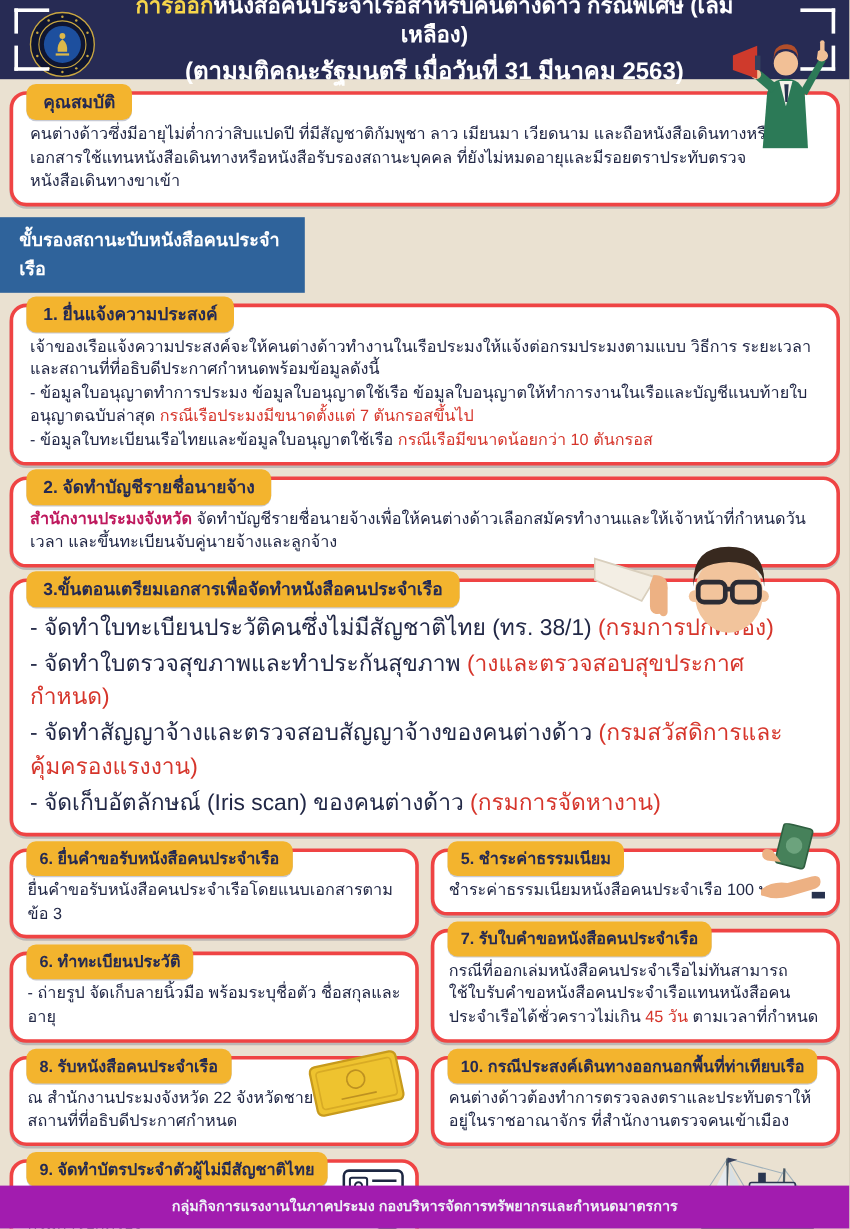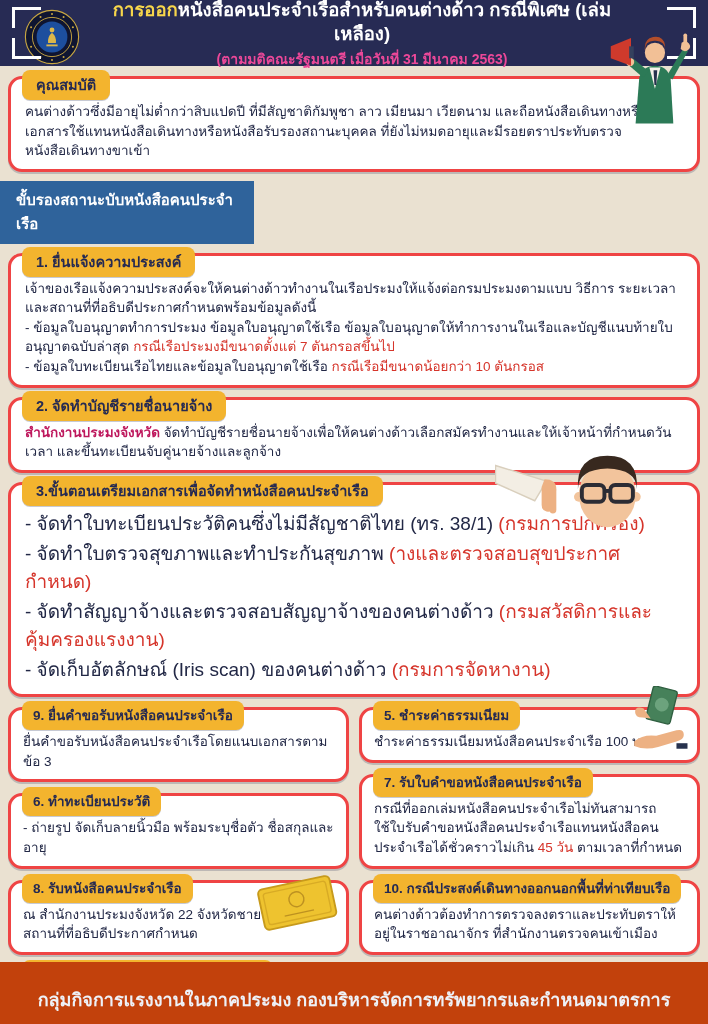--- a/index.html
+++ b/index.html
@@ -4,21 +4,21 @@
 <style>
   html,body{margin:0;padding:0;background:#cfc7b6;}
   .page{position:relative;width:708px;height:1024px;margin:0 auto;background:#eae1d1;overflow:hidden;
         font-family:"Liberation Sans","DejaVu Sans",sans-serif;color:#222846;}
   
   .hdr{position:relative;height:66px;background:#272b54;display:flex;align-items:center;z-index:2;}
   .hdr-logo{flex:none;margin:8px 0 0 24px;width:56px;height:56px;}
   .hdr-text{flex:1;text-align:center;padding:2px 70px 0 6px;}
   .t1{font-size:18.5px;font-weight:bold;color:#ffffff;line-height:1.25;}
   .t1 .hl{color:#f7d64b;}
-  .t2{font-size:14px;font-weight:bold;color:#ec4899;margin-top:3px;}
+  .t2{font-size:20px;font-weight:bold;color:#ffffff;margin-top:3px;}
   .bracket{position:absolute;width:26px;height:18px;border:3px solid #fff;}
   .b-tl{left:12px;top:7px;border-right:0;border-bottom:0;}
   .b-bl{left:12px;bottom:7px;border-right:0;border-top:0;}
   .b-tr{right:12px;top:7px;border-left:0;border-bottom:0;}
   .b-br{right:12px;bottom:7px;border-left:0;border-top:0;}
   .man{position:absolute;top:22px;right:8px;width:92px;height:102px;z-index:5;}
   
   .card{position:relative;background:#fff;border:3px solid #ef4444;border-radius:14px;
         margin:0 8px;padding:23px 14px 8px;box-shadow:0 2px 0 rgba(31,42,82,.22);}
   .qual{margin-top:10px;}
@@ -38,22 +38,22 @@
   .col{flex:1;display:flex;flex-direction:column;gap:11px;min-width:0;}
   .col .card{margin:0;padding:22px 12px 8px;}
   .col .badge{font-size:13.5px;padding:3px 11px 4px;}
   
   .icon-glassesman{position:absolute;top:-49px;right:44px;width:158px;height:106px;z-index:3;}
   .icon-money{position:absolute;top:-24px;right:4px;width:68px;height:74px;z-index:3;}
   .icon-book{position:absolute;top:-10px;right:6px;width:86px;height:58px;z-index:3;}
   .icon-card{position:absolute;top:2px;right:8px;width:54px;height:58px;z-index:3;}
   .boat{align-self:flex-end;margin:-6px 4px 0 0;width:132px;height:80px;}
   
-  .ftr{position:absolute;left:0;right:0;bottom:0;background:#c2410c;color:#eef1f7;text-align:center;
-       font-size:18px;font-weight:bold;padding:25px 12px 9px;line-height:1.55;z-index:6;}
+  .ftr{position:absolute;left:0;right:0;bottom:0;background:#a21caf;color:#eef1f7;text-align:center;
+       font-size:12px;font-weight:bold;padding:8px 12px 9px;line-height:1.55;z-index:6;}
 </style>
 </head>
 <body>
 
 <div class="page">
 
   <header class="hdr">
     <span class="bracket b-tl"></span>
     <span class="bracket b-bl"></span>
     <span class="bracket b-tr"></span>
@@ -156,21 +156,21 @@
     <div class="item">
       <span>- จัดเก็บอัตลักษณ์ (Iris scan)  ของคนต่างด้าว</span>
       <span class="red">(กรมการจัดหางาน)</span>
     </div>
   </section>
 
   <div class="cols">
     <div class="col">
 
       <section class="card">
-        <div class="badge">9. ยื่นคำขอรับหนังสือคนประจำเรือ</div>
+        <div class="badge">6. ยื่นคำขอรับหนังสือคนประจำเรือ</div>
         <p>ยื่นคำขอรับหนังสือคนประจำเรือโดยแนบเอกสารตามข้อ 3</p>
       </section>
 
       <section class="card">
         <div class="badge">6. ทำทะเบียนประวัติ</div>
         <p>- ถ่ายรูป จัดเก็บลายนิ้วมือ พร้อมระบุชื่อตัว ชื่อสกุลและอายุ</p>
       </section>
 
       <section class="card">
         <svg class="icon-book" viewBox="0 0 92 62">

